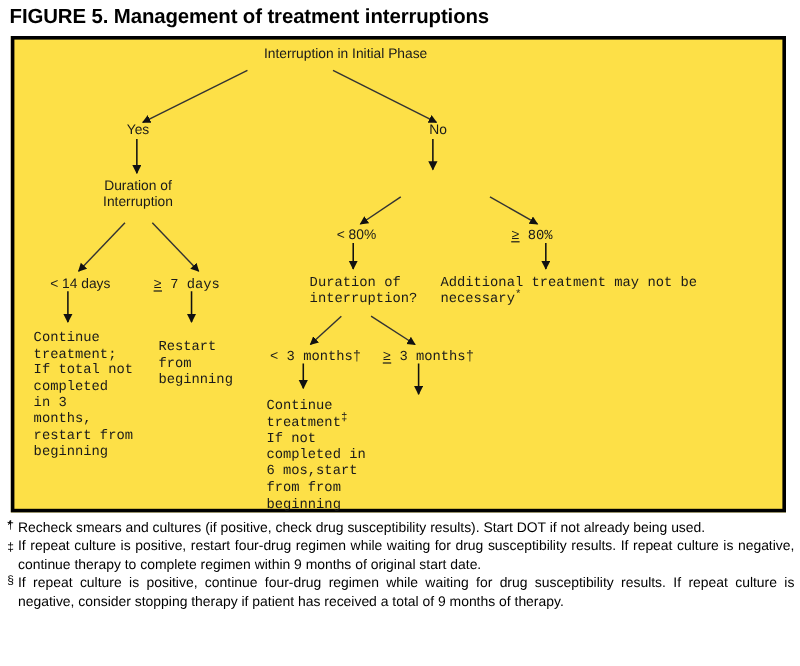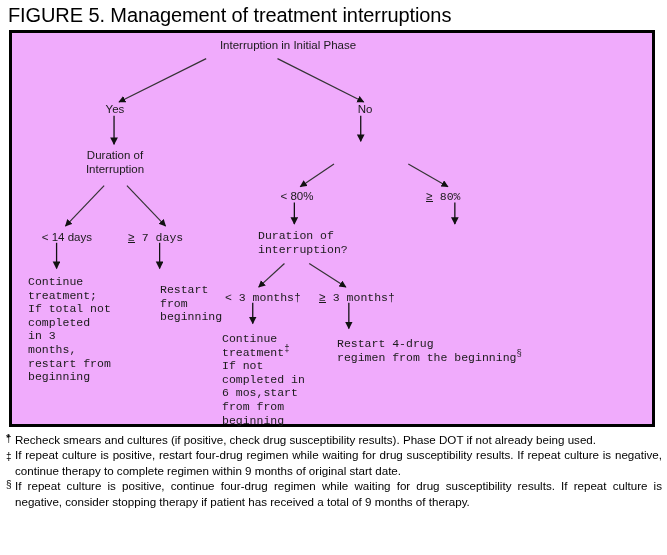--- a/index.html
+++ b/index.html
@@ -12,34 +12,34 @@
     height: 555px;
     font-family: "Liberation Sans", sans-serif;
     color: #000000;
     position: relative;
     overflow: hidden;
   }
   #page-title {
     position: absolute;
     left: 8px;
     top: 4px;
-    font-size: 20px;
-    font-weight: normal;
+    font-size: 17px;
+    font-weight: bold;
     letter-spacing: -0.1px;
     white-space: nowrap;
   }
   #figure-box {
     position: absolute;
     left: 9px;
     top: 30px;
     width: 646px;
     height: 397px;
     border: 3px solid #000000;
     box-sizing: border-box;
-    background: #f0abfc;
+    background: #fde047;
   }
   #flow-svg {
     position: absolute;
     left: 0;
     top: 0;
     width: 100%;
     height: 100%;
   }
   .node {
     position: absolute;
@@ -151,57 +151,56 @@
 
   <div class="node lft" style="left:16px; top:242px; width:86px;">Continue
 treatment;
 If total not
 completed
 in 3
 months,
 restart from
 beginning</div>
 
-  <div class="node lft" style="left:120px; top:250px; width:86px;margin-left:28px;">Restart
+  <div class="node lft" style="left:120px; top:250px; width:86px;">Restart
 from
 beginning</div>
 
 
   <div class="node ctr" style="left:252px; top:157px; width:66px;">&lt; 80%</div>
 
   <div class="node lft" style="left:414px; top:157px; width:80px;"><span class="ge">≥</span> <span>80%</span></div>
 
+  <div class="node lft" style="left:355px; top:196px; width:285px;"><span>Additional treatment may not be necessary</span><span class="sup">*</span></div>
 
   <div class="node lft" style="left:246px; top:196px; width:110px;">Duration of
 interruption?</div>
 
   <div class="node lft" style="left:213px; top:258px; width:90px;"><span>&lt; 3 months</span><span>†</span></div>
 
   <div class="node lft" style="left:307px; top:258px; width:100px;"><span class="ge">≥</span> <span>3 months</span><span>†</span></div>
 
   <div class="node lft" style="left:210px; top:299px; width:96px;"><span>Continue</span>
 <span>treatment</span><span class="sup">‡</span>
 <span>If not
 completed in
 6 mos,start
 from from
 beginning</span></div>
 
-  <div class="node lft" style="left:325px; top:304px; width:210px;"><span>Restart 4-drug
-regimen from the beginning</span><span class="sup">§</span></div>
 
 </div>
 
 <div id="footnotes">
   <div class="fn">
     <span class="mark">*</span>
   </div>
   <div class="fn">
     <span class="mark">†</span>
-    <span>Recheck smears and cultures (if positive, check drug susceptibility results). Phase DOT if not already being used.</span>
+    <span>Recheck smears and cultures (if positive, check drug susceptibility results). Start DOT if not already being used.</span>
   </div>
   <div class="fn">
     <span class="mark lower">‡</span>
     <span>If repeat culture is positive, restart four-drug regimen while waiting for drug susceptibility results. If repeat culture is negative, continue therapy to complete regimen within 9 months of original start date.</span>
   </div>
   <div class="fn">
     <span class="mark">§</span>
     <span>If repeat culture is positive, continue four-drug regimen while waiting for drug susceptibility results. If repeat culture is negative, consider stopping therapy if patient has received a total of 9 months of therapy.</span>
   </div>
 </div>

